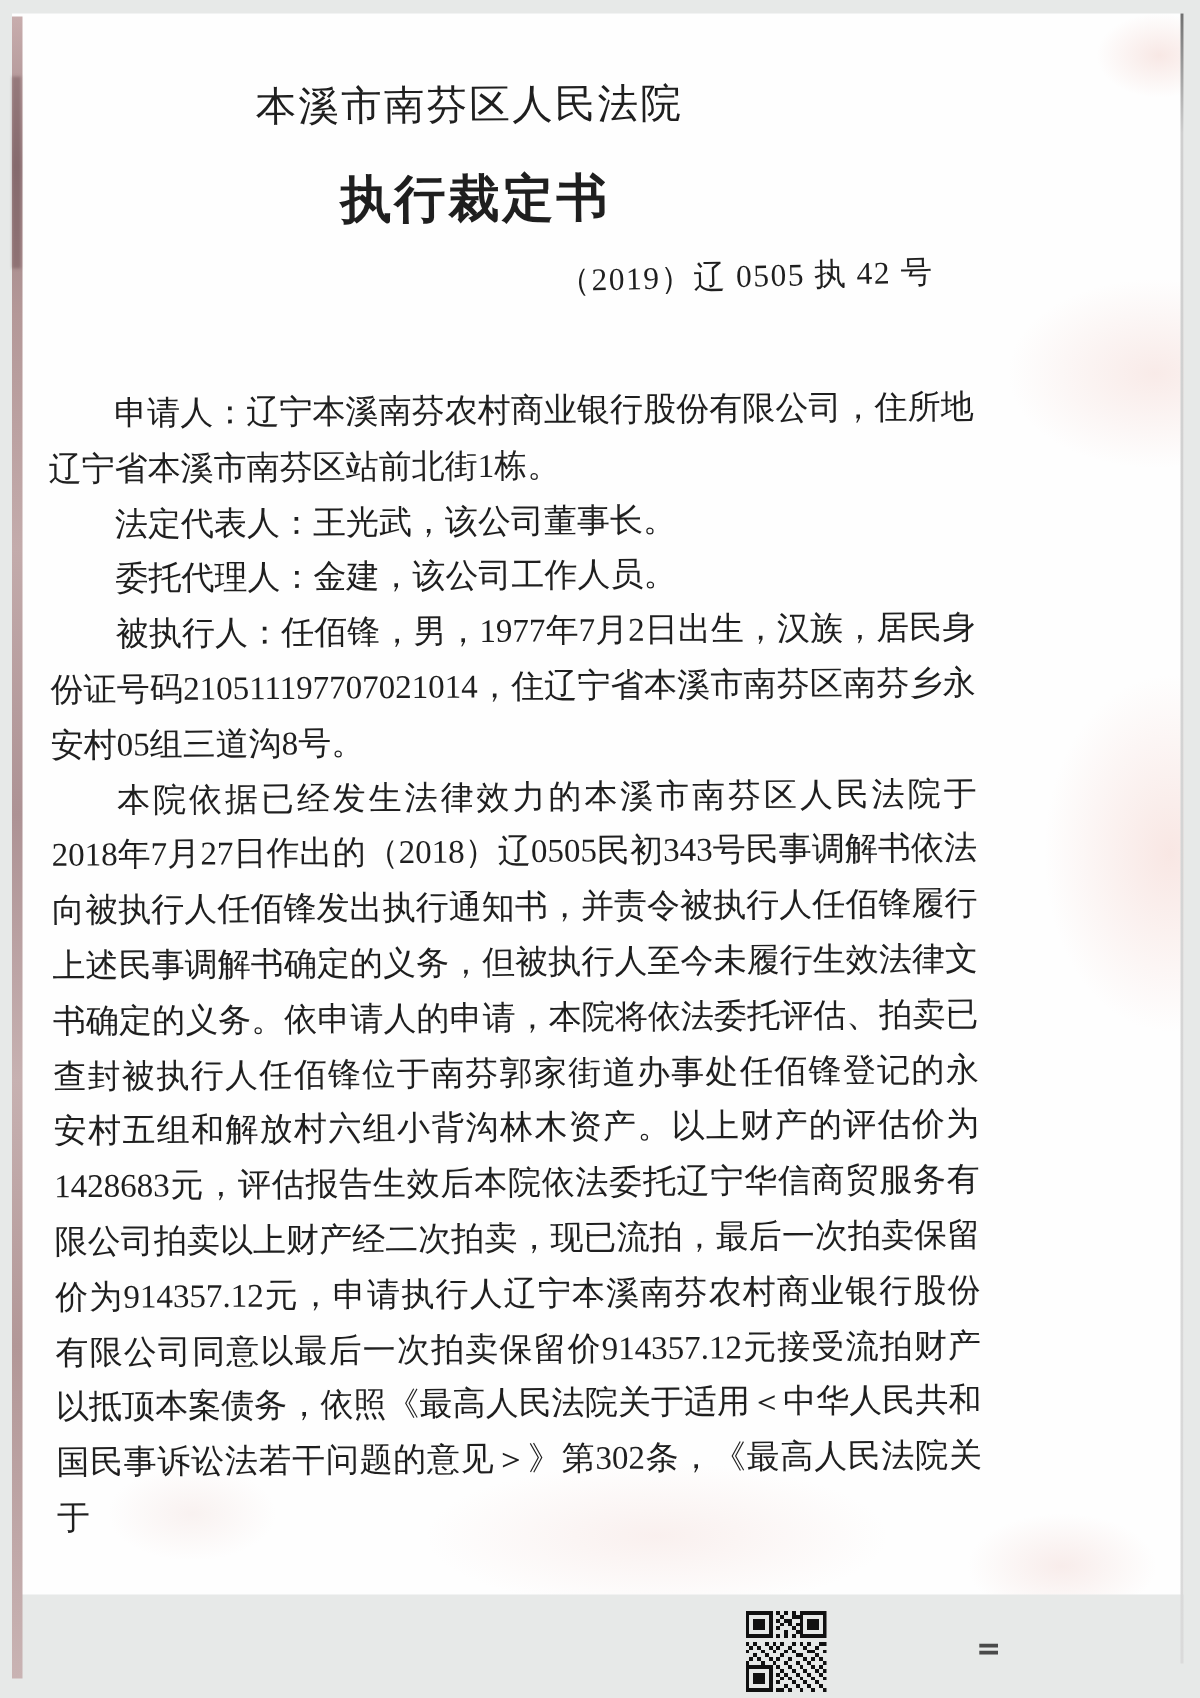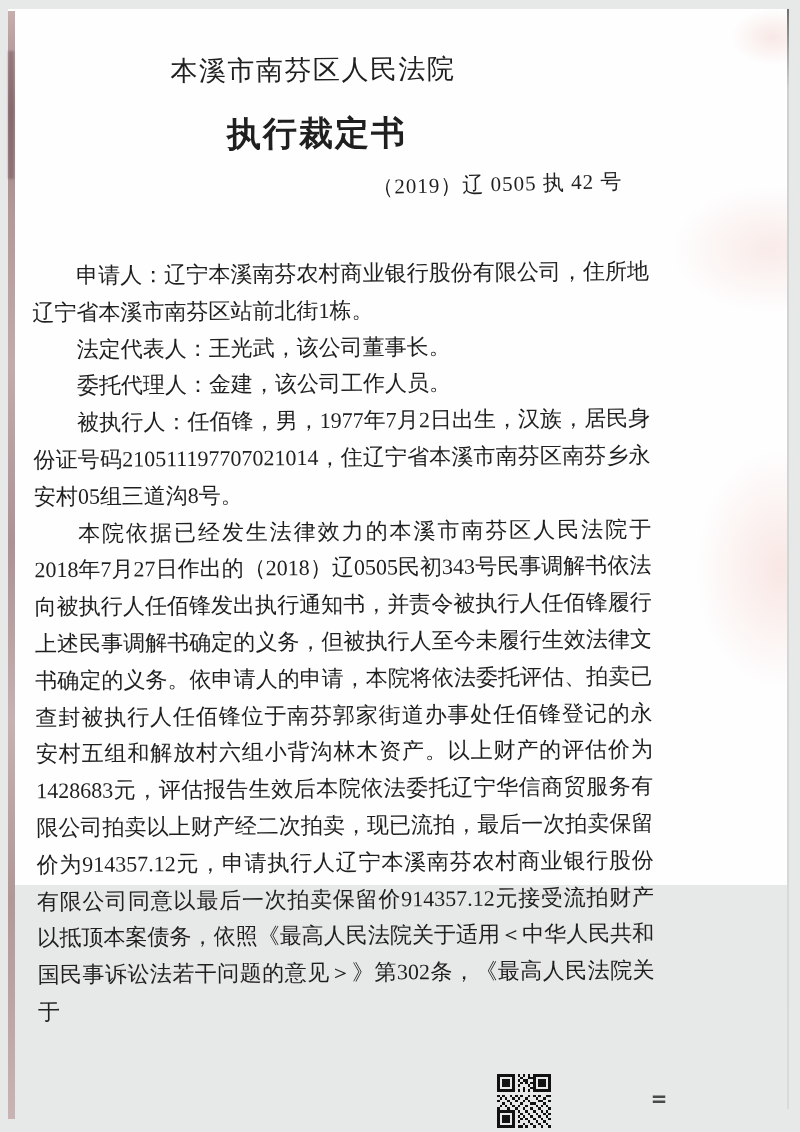--- a/index.html
+++ b/index.html
@@ -2,21 +2,21 @@
 <html><head>
 <meta charset="utf-8">
 <style>
   html,body{margin:0;padding:0;}
   body{
     width:800px;height:1132px;position:relative;overflow:hidden;
     background:#e7e9e8;
     font-family:"Liberation Serif","DejaVu Serif",serif;
   }
   .page{
-    position:absolute;left:8px;top:9px;width:781px;height:876px;
+    position:absolute;left:8px;top:9px;width:781px;height:1054px;
     background:
       radial-gradient(60px 40px at 765px 28px,  rgba(238,196,188,.38), transparent 70%),
       radial-gradient(140px 90px at 762px 240px, rgba(236,190,182,.30), transparent 70%),
       radial-gradient(120px 170px at 772px 560px, rgba(240,196,188,.40), transparent 70%),
       radial-gradient(220px 70px at 430px 1015px, rgba(236,200,194,.26), transparent 70%),
       radial-gradient(90px 50px at 700px 1035px, rgba(234,196,190,.30), transparent 70%),
       radial-gradient(80px 45px at 120px 1000px, rgba(230,198,192,.22), transparent 70%),
       #fefefe;
   }
   .edge-left{

